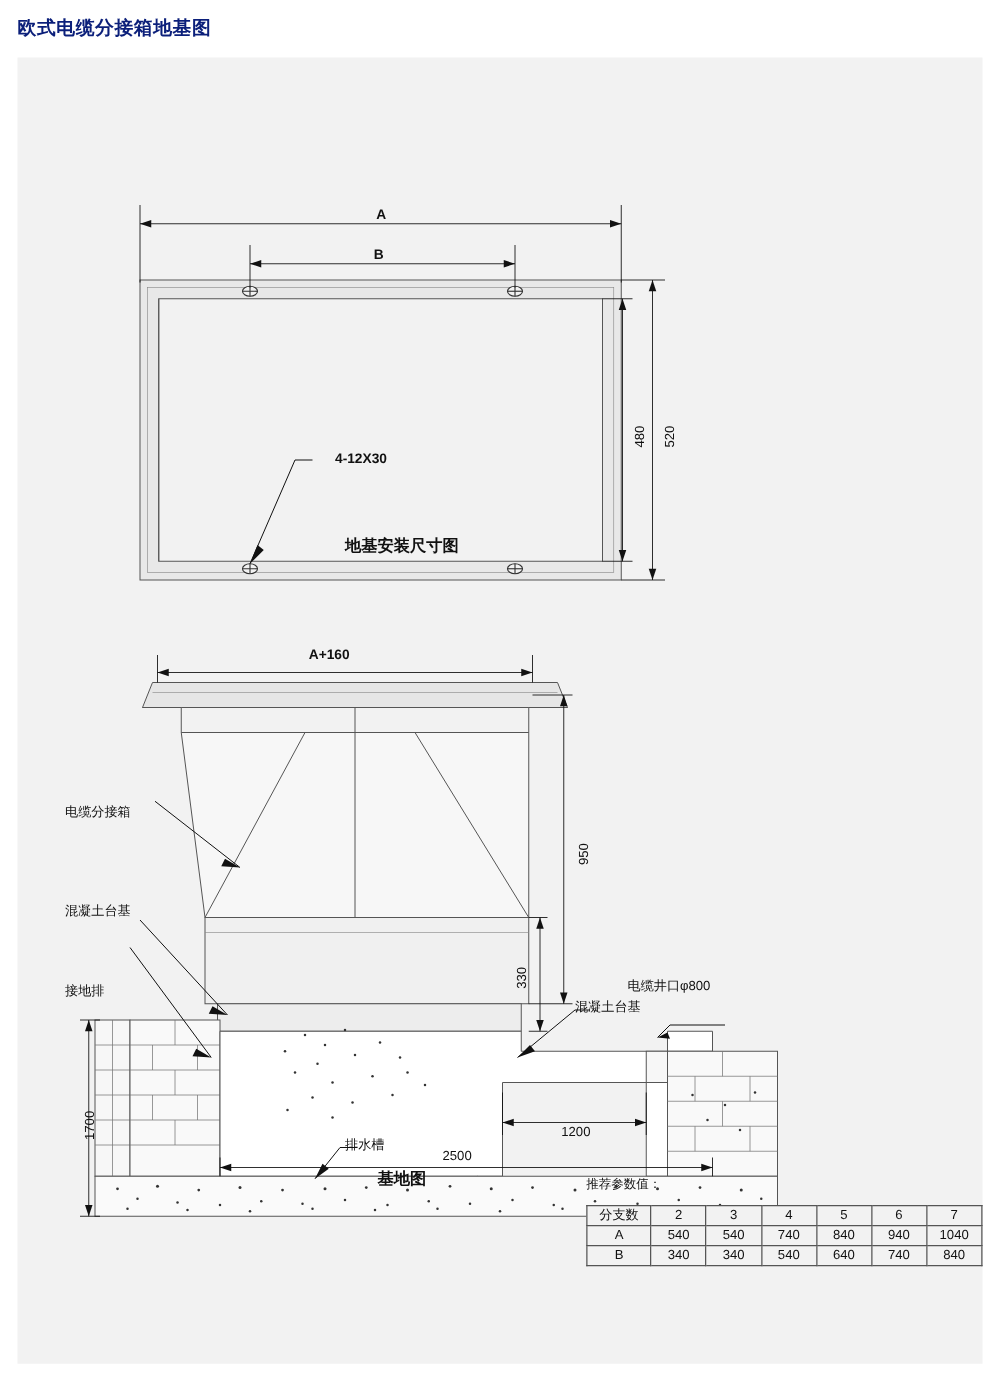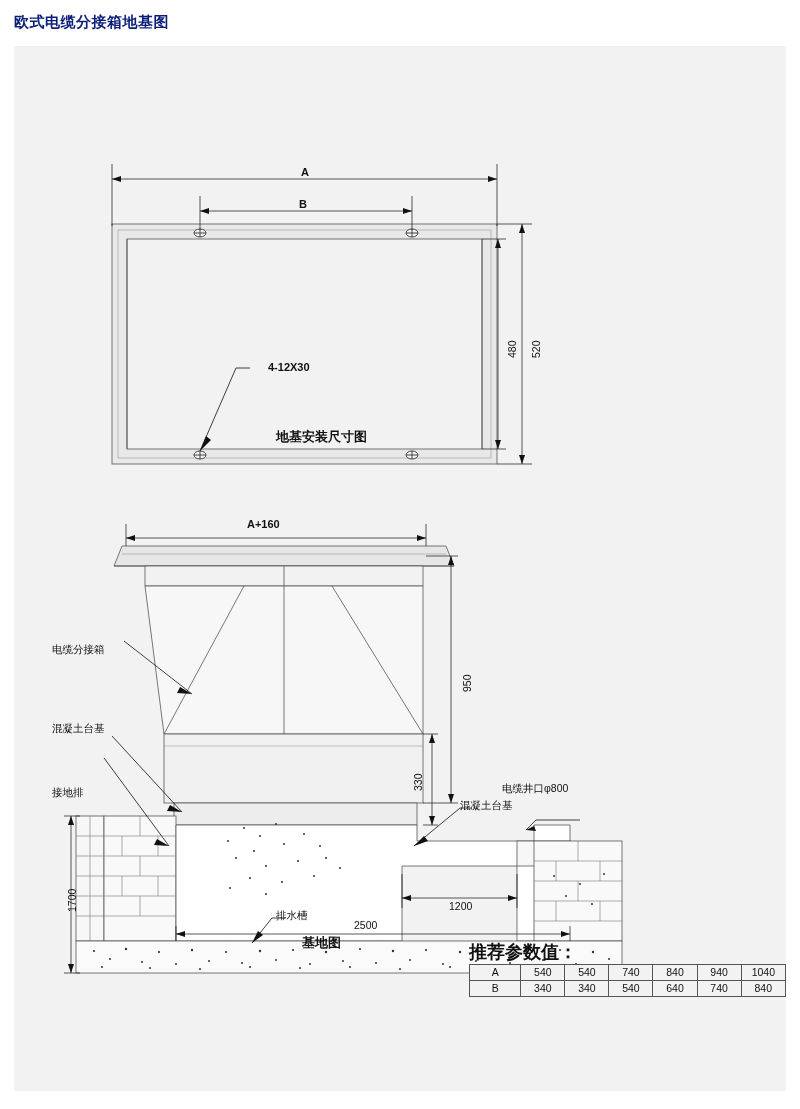--- a/index.html
+++ b/index.html
@@ -73,22 +73,22 @@
   .vlabel {
     position: absolute;
     font-size: 10.5px;
     color: #111;
     white-space: nowrap;
     transform-origin: 0 0;
     transform: rotate(-90deg);
   }
   .table-title {
     position: absolute;
-    font-size: 18px;
-    font-weight: bold;
+    font-size: 10px;
+    font-weight: normal;
     color: #111;
     white-space: nowrap;
   }
   table.params {
     position: absolute;
     border-collapse: collapse;
     font-size: 10.5px;
     color: #111;
     background: #f2f2f2;
   }
@@ -433,20 +433,29 @@
     <div class="label" style="left:38px; top:740px;">接地排</div>
     <div class="label" style="left:446px; top:753px;">混凝土台基</div>
     <div class="label" style="left:488px; top:736px;text-align:center;">电缆井口φ800</div>
     <div class="label" style="left:262px; top:863px;">排水槽</div>
     <div class="caption" style="left:288px; top:888px; font-weight:bold;">基地图</div>
 
     <div class="table-title" style="left:455px; top:894px;">推荐参数值：</div>
     <table class="params" style="left:455px; top:918px;">
       <tbody>
         <tr>
+          <td class="rowhead">分支数</td>
+          <td>2</td>
+          <td>3</td>
+          <td>4</td>
+          <td>5</td>
+          <td>6</td>
+          <td>7</td>
+        </tr>
+        <tr>
           <td class="rowhead">A</td>
           <td>540</td>
           <td>540</td>
           <td>740</td>
           <td>840</td>
           <td>940</td>
           <td>1040</td>
         </tr>
         <tr>
           <td class="rowhead">B</td>

